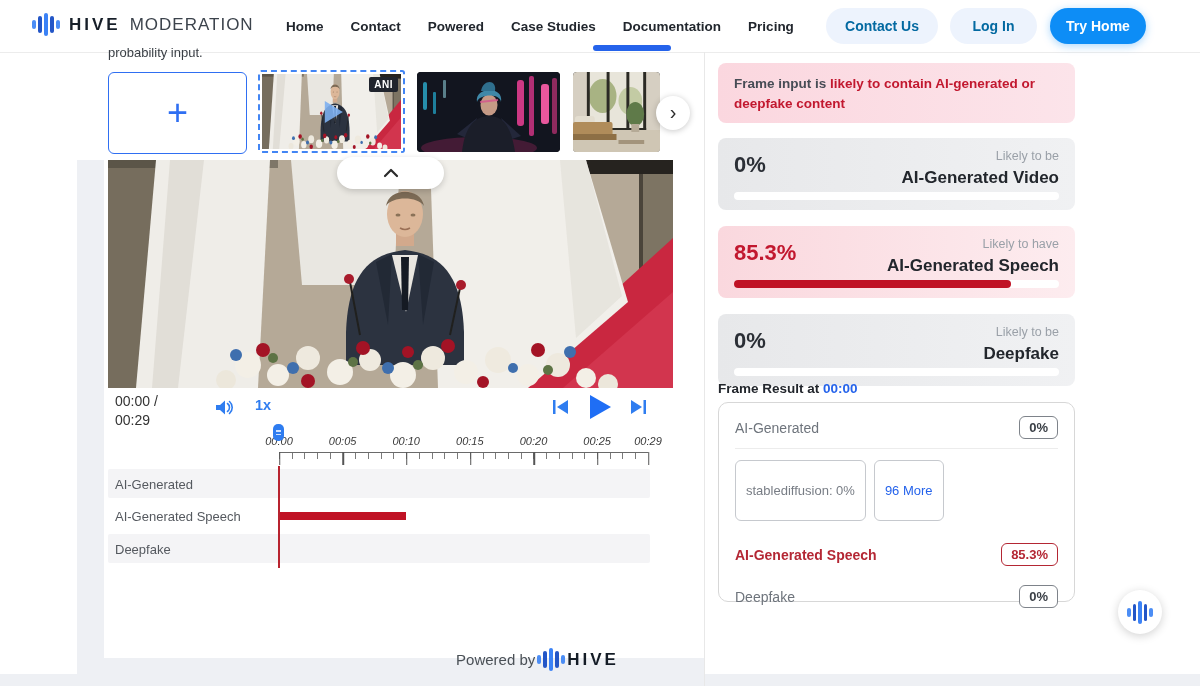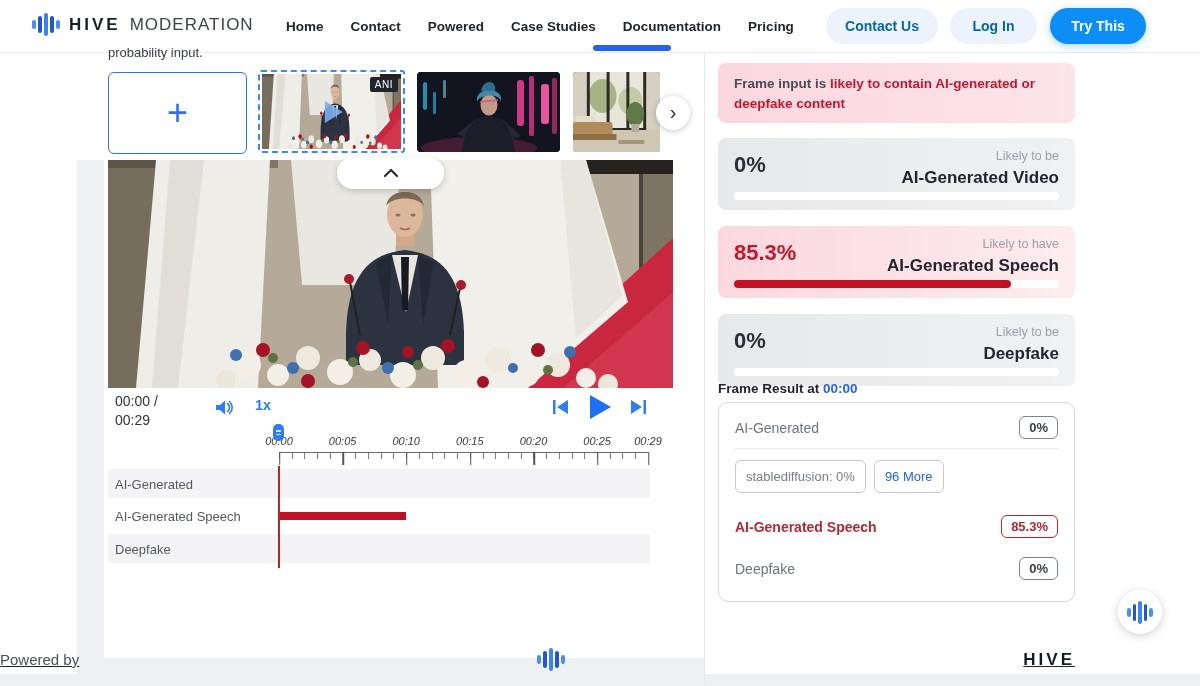--- a/index.html
+++ b/index.html
@@ -31,21 +31,21 @@
 
   .plus-box{left:108px;top:72px;width:137px;height:80px;border:1.5px solid #2f6ff2;border-radius:6px;
             background:#fff;display:flex;align-items:center;justify-content:center;cursor:pointer;}
   .plus-glyph{font-size:36px;line-height:30px;font-weight:400;color:#2f6ff2;}
   .thumb{overflow:hidden;cursor:pointer;background:#111;}
   .thumb svg{display:block;width:100%;height:100%;}
   .thumb-selected{left:258px;top:70px;width:147px;height:83px;background:#fff;border:2px dashed #4285f4;
                   border-radius:3px;padding:2px;box-sizing:border-box;}
   .thumb-selected .inner{position:relative;width:100%;height:100%;overflow:hidden;}
   .ani-badge{position:absolute;top:3px;right:3px;background:#20242d;color:#fff;font-size:10px;
-             font-weight:400;padding:2px 5px;border-radius:2px;letter-spacing:.5px;}
+             font-weight:700;padding:2px 5px;border-radius:2px;letter-spacing:.5px;}
   .mini-play{position:absolute;left:50%;top:50%;transform:translate(-40%,-50%);width:0;height:0;
              border-left:18px solid rgba(125,175,240,.9);border-top:11px solid transparent;border-bottom:11px solid transparent;}
   .thumb-cyber{left:417px;top:72px;width:143px;height:80px;border-radius:4px;}
   .thumb-interior{left:573px;top:72px;width:87px;height:80px;border-radius:4px;}
   .carousel-next{left:656px;top:96px;width:34px;height:34px;border-radius:50%;background:#fff;
                  box-shadow:0 1px 6px rgba(0,0,0,.22);display:flex;align-items:center;justify-content:center;
                  font-size:20px;color:#2b2b2b;cursor:pointer;line-height:1;padding-bottom:2px;box-sizing:border-box;}
 
   .collapse-pill{left:337px;top:157px;width:107px;height:32px;border-radius:16px;background:#fff;
                  box-shadow:0 2px 6px rgba(0,0,0,.18);display:flex;align-items:center;justify-content:center;
@@ -107,28 +107,28 @@
   .result-card{left:718px;top:402px;width:357px;height:200px;border:1px solid #d7d7d7;border-radius:10px;
                background:#fff;box-sizing:border-box;}
   .rc-row{display:flex;align-items:center;justify-content:space-between;padding:13px 16px 9px;}
   .rc-label{font-size:14px;color:#6e747c;}
   .rc-label.red{color:#b42734;font-weight:700;}
   .badge{border:1.5px solid #7e838a;border-radius:6px;padding:3px 9px;font-size:13px;font-weight:700;
          color:#3a3f46;background:#fff;}
   .badge.red{border-color:#b42734;color:#b42734;}
   .rc-divider{height:0;border-top:1px solid #ececec;margin:0 16px;}
   .chip-row{display:flex;gap:8px;padding:11px 16px 6px;}
-  .chip{border:1px solid #c6c9ce;border-radius:6px;padding:8px 10px;font-size:13px;color:#787d85;background:#fff;}
+  .chip{border:1px solid #c6c9ce;border-radius:6px;padding:22px 10px;font-size:13px;color:#787d85;background:#fff;}
   .chip.blue{color:#2563eb;cursor:pointer;}
 
   .chat-fab{left:1118px;top:590px;width:44px;height:44px;border-radius:50%;background:#fff;
             box-shadow:0 2px 10px rgba(0,0,0,.18);display:flex;align-items:center;justify-content:center;cursor:pointer;}
   .chat-fab .hive-bars span{width:3.5px;}
 
-  .footer{left:0;top:648px;width:1075px;display:flex;justify-content:space-between;align-items:center;gap:8px;text-decoration:underline;}
+  .footer{left:0;top:648px;width:1075px;display:flex;justify-content:center;align-items:center;gap:2px;}
   .powered-text{font-size:15px;color:#4a5056;}
   .footer-brand{font-size:17px;font-weight:800;letter-spacing:3px;color:#141c26;}
 </style>
 </head>
 <body>
 
 <div id="app">
 
   <svg width="0" height="0" style="position:absolute">
     <defs>
@@ -252,21 +252,21 @@
       <span class="nav-link">Home</span>
       <span class="nav-link">Contact</span>
       <span class="nav-link">Powered</span>
       <span class="nav-link">Case Studies</span>
       <span class="nav-link">Documentation</span>
       <span class="nav-link">Pricing</span>
     </div>
     <div class="abs nav-active-bar"></div>
     <div class="abs pill ghost" style="left:826px;width:112px;">Contact Us</div>
     <div class="abs pill ghost" style="left:950px;width:87px;">Log In</div>
-    <div class="abs pill primary" style="left:1050px;width:96px;">Try This</div>
+    <div class="abs pill primary" style="left:1050px;width:96px;">Try Home</div>
   </div>
 
   <div class="abs intro">probability input.</div>
 
   <div class="abs plus-box">
     <span class="plus-glyph">+</span>
   </div>
 
   <div class="abs thumb thumb-selected">
     <div class="inner">

